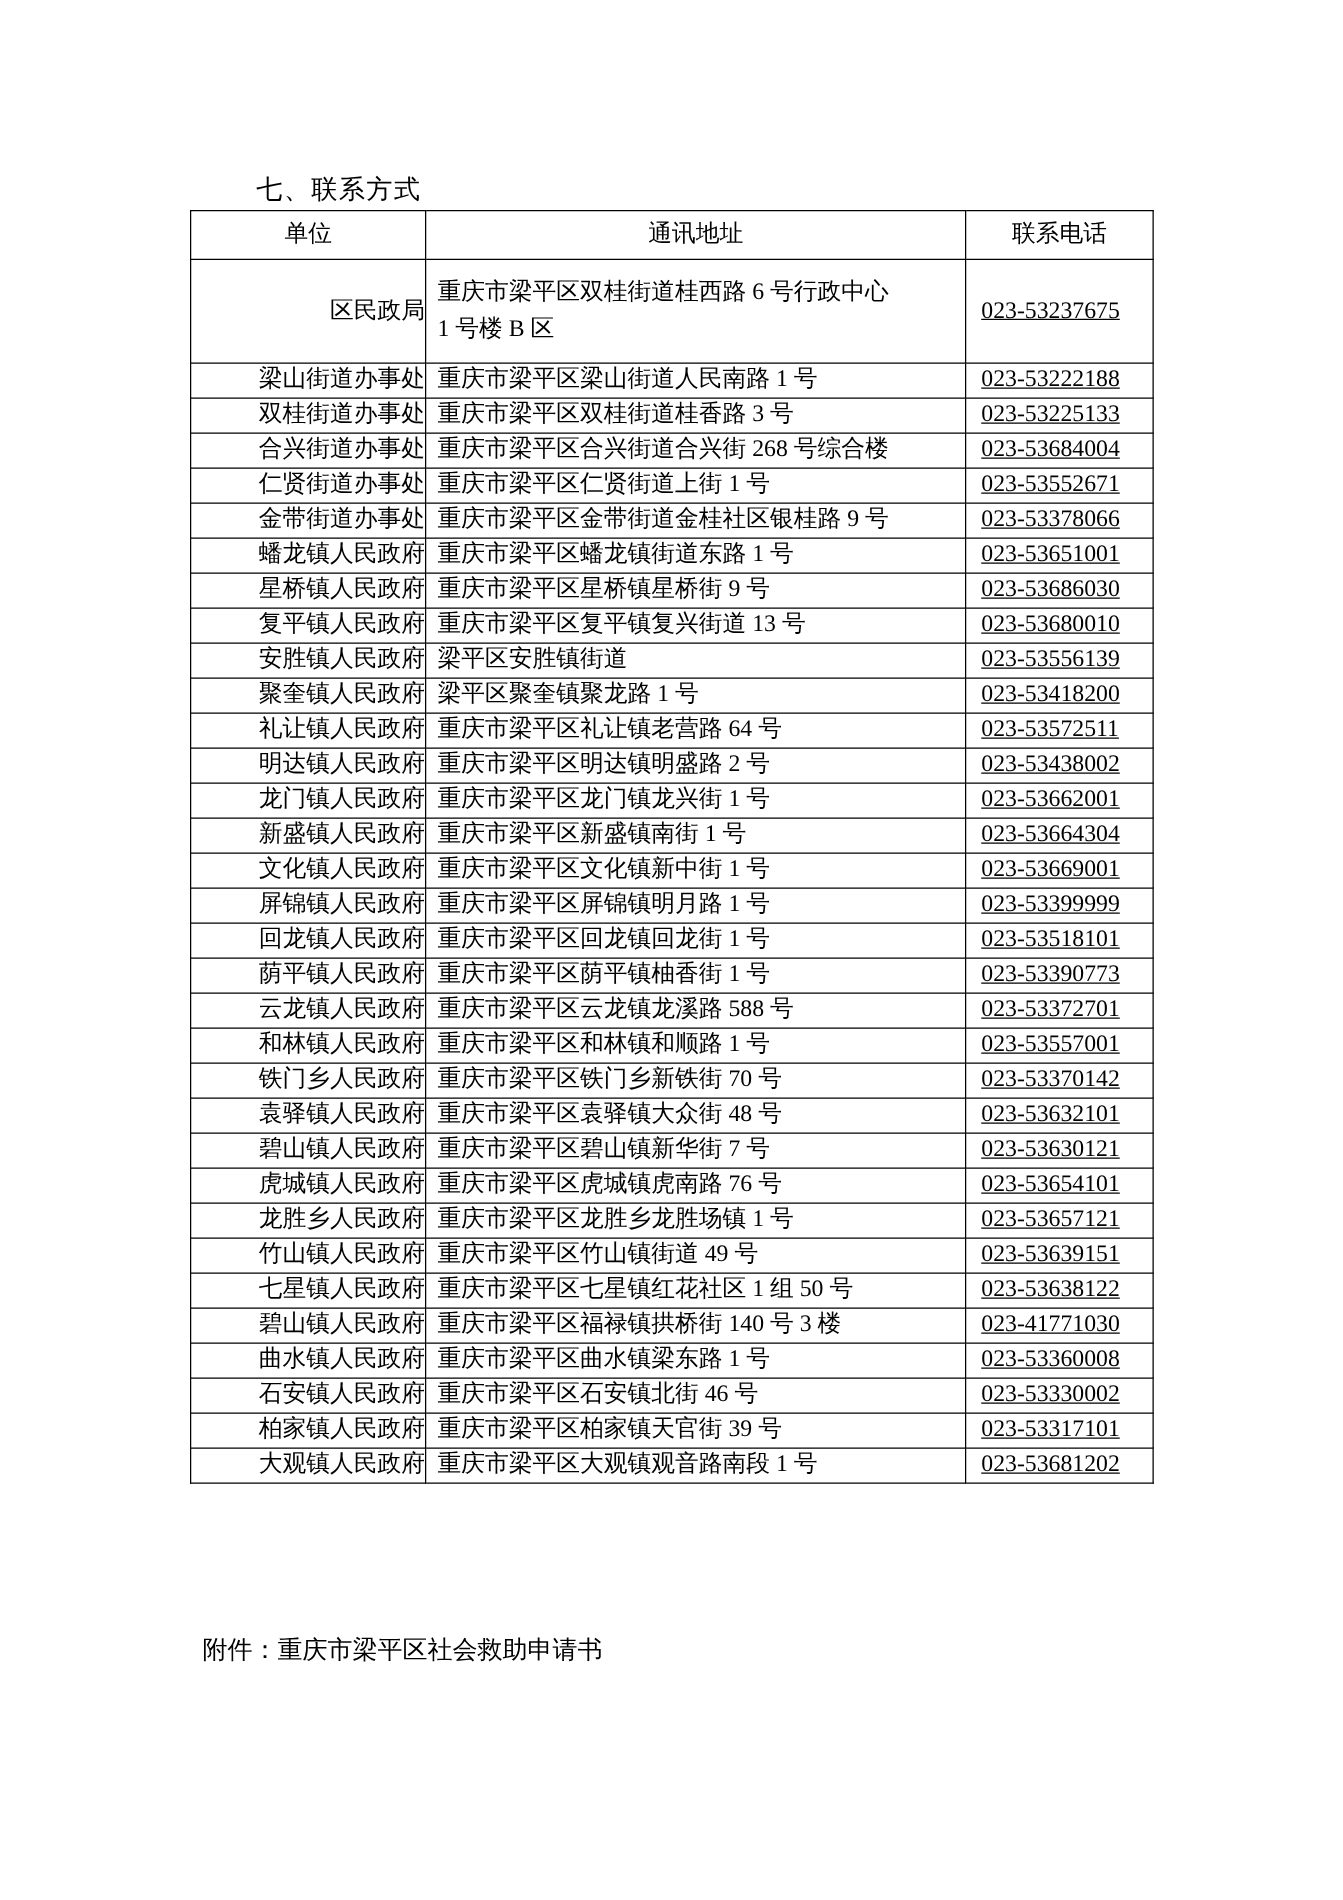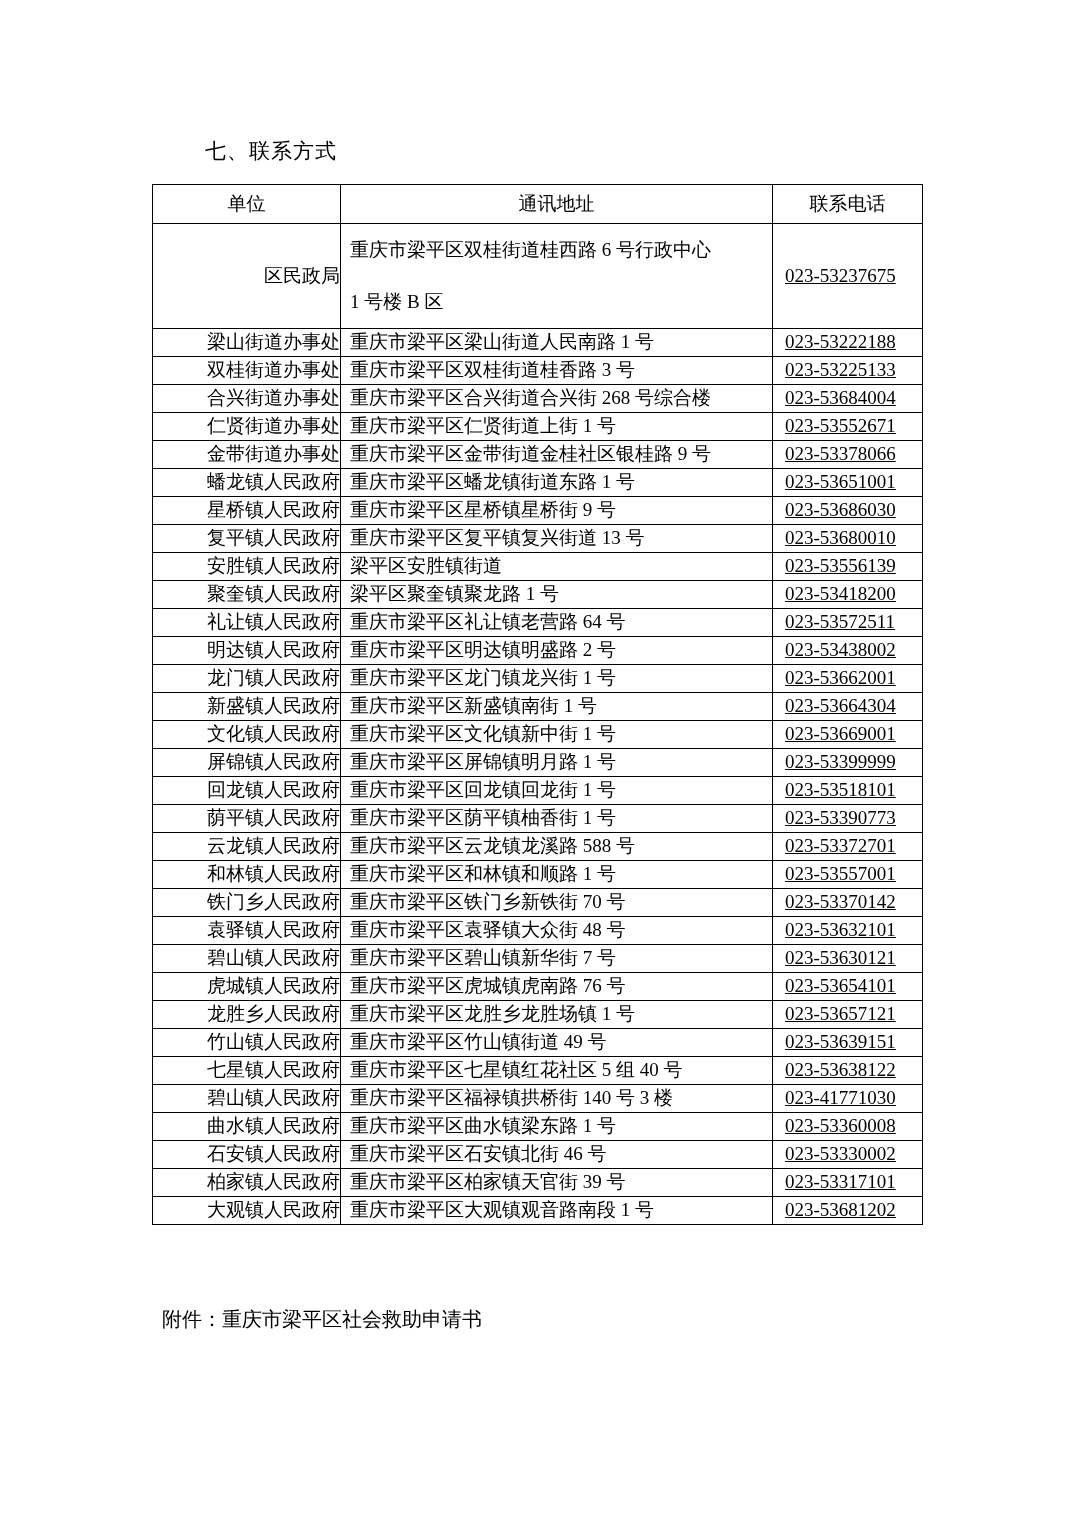--- a/index.html
+++ b/index.html
@@ -20,21 +20,20 @@
     letter-spacing: 1px;
     white-space: nowrap;
   }
   table.contact-table {
     position: absolute;
     left: 152px;
     top: 168px;
     width: 770px;
     border-collapse: collapse;
     table-layout: fixed;
-    margin-top: 16px;
   }
   .contact-table col.c-unit    { width: 188px; }
   .contact-table col.c-address { width: 432px; }
   .contact-table col.c-phone   { width: 150px; }
   .contact-table th,
   .contact-table td {
     border: 1px solid #000000;
     font-size: 19px;
     font-weight: normal;
     vertical-align: middle;
@@ -51,21 +50,21 @@
     text-align: left;
     padding-left: 9px;
     white-space: pre-line;
   }
   .contact-table td.phone-cell {
     text-align: left;
     padding-left: 12px;
     text-decoration: underline;
   }
   .contact-table tr.tall-row td { height: 83px; }
-  .contact-table tr.tall-row td.address-cell { line-height: 52px; }
+  .contact-table tr.tall-row td.address-cell { line-height: 30px; }
   .attachment-note {
     position: absolute;
     left: 162px;
     top: 1306px;
     font-size: 20px;
     white-space: nowrap;
   }
 </style>
 </head>
 <body>
@@ -219,21 +218,21 @@
           <td class="address-cell">重庆市梁平区龙胜乡龙胜场镇 1 号</td>
           <td class="phone-cell">023-53657121</td>
         </tr>
         <tr>
           <td class="unit-cell">竹山镇人民政府</td>
           <td class="address-cell">重庆市梁平区竹山镇街道 49 号</td>
           <td class="phone-cell">023-53639151</td>
         </tr>
         <tr>
           <td class="unit-cell">七星镇人民政府</td>
-          <td class="address-cell">重庆市梁平区七星镇红花社区 5 组 40 号</td>
+          <td class="address-cell">重庆市梁平区七星镇红花社区 1 组 50 号</td>
           <td class="phone-cell">023-53638122</td>
         </tr>
         <tr>
           <td class="unit-cell">碧山镇人民政府</td>
           <td class="address-cell">重庆市梁平区福禄镇拱桥街 140 号 3 楼</td>
           <td class="phone-cell">023-41771030</td>
         </tr>
         <tr>
           <td class="unit-cell">曲水镇人民政府</td>
           <td class="address-cell">重庆市梁平区曲水镇梁东路 1 号</td>

